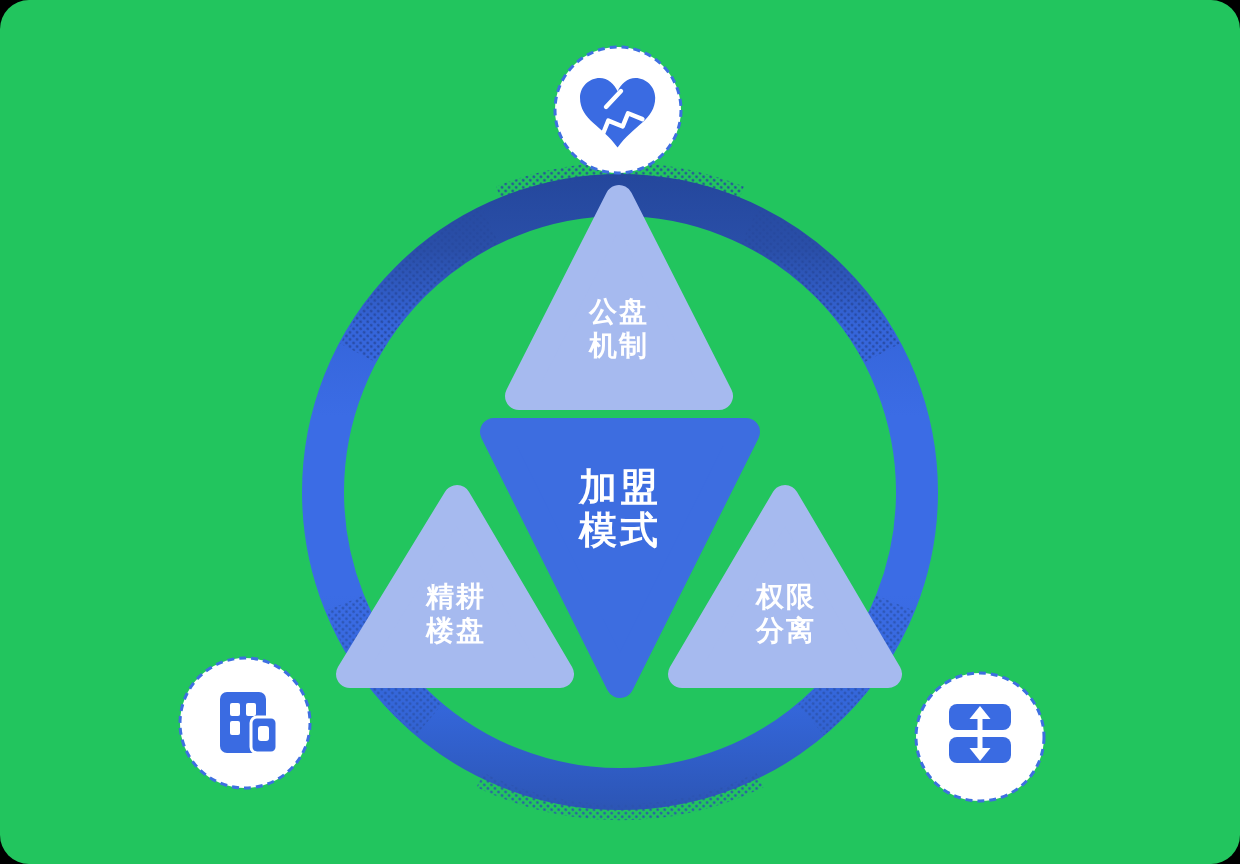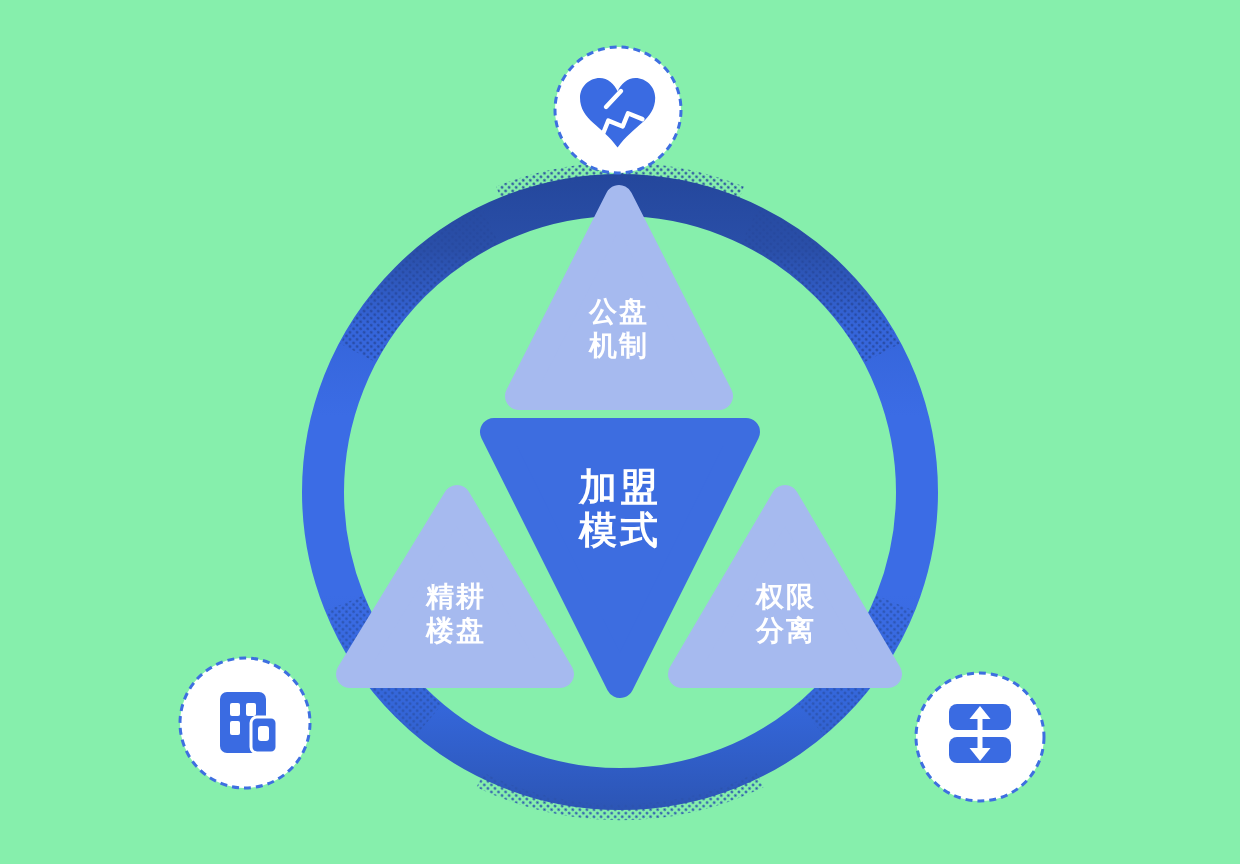--- a/index.html
+++ b/index.html
@@ -4,23 +4,24 @@
 <style>
   html, body {
     margin: 0;
     padding: 0;
     background: #000000;
   }
   .stage {
     position: relative;
     width: 1240px;
     height: 864px;
-    background: #86efac;
+    background: #22c55e;
     overflow: hidden;
     font-family: "Liberation Sans", "DejaVu Sans", sans-serif;
+    border-radius: 29px;
   }
   svg { display: block; }
   .node-label {
     font-family: "Liberation Sans", "DejaVu Sans", sans-serif;
     font-weight: bold;
     fill: #ffffff;
     text-anchor: middle;
     font-size: 28px;
     letter-spacing: 2px;
   }

